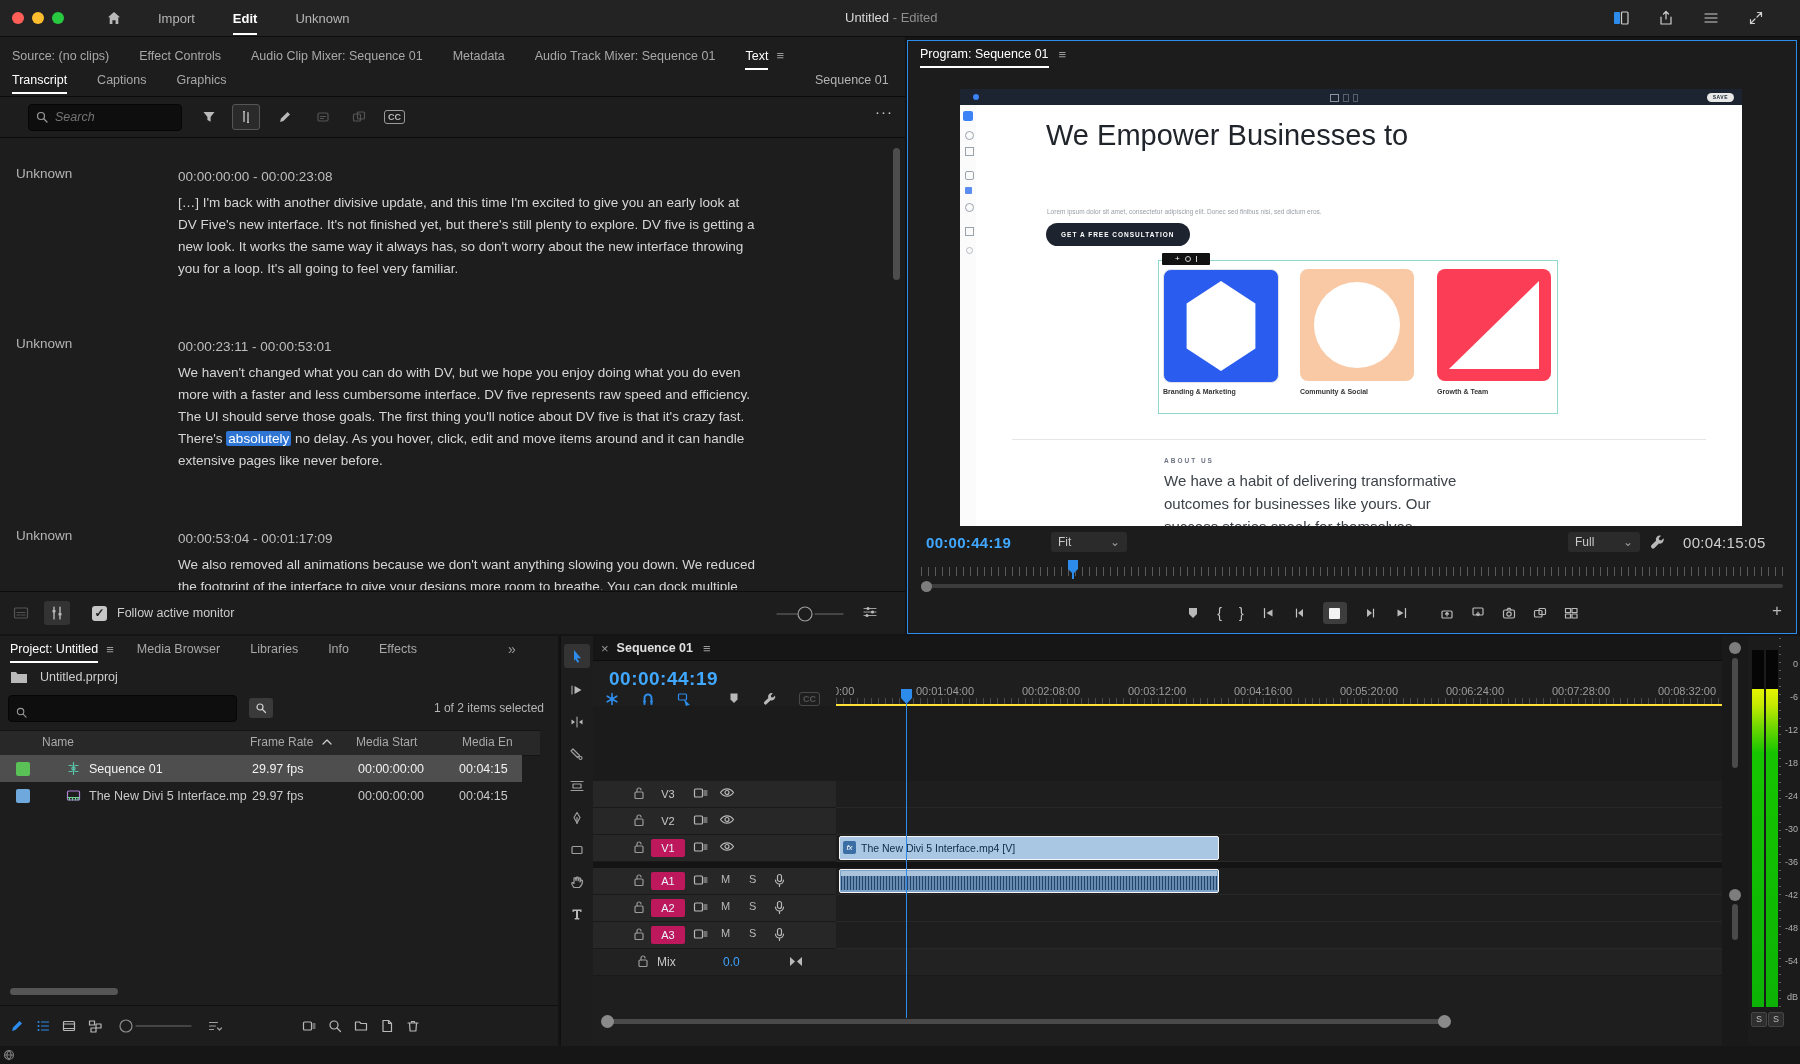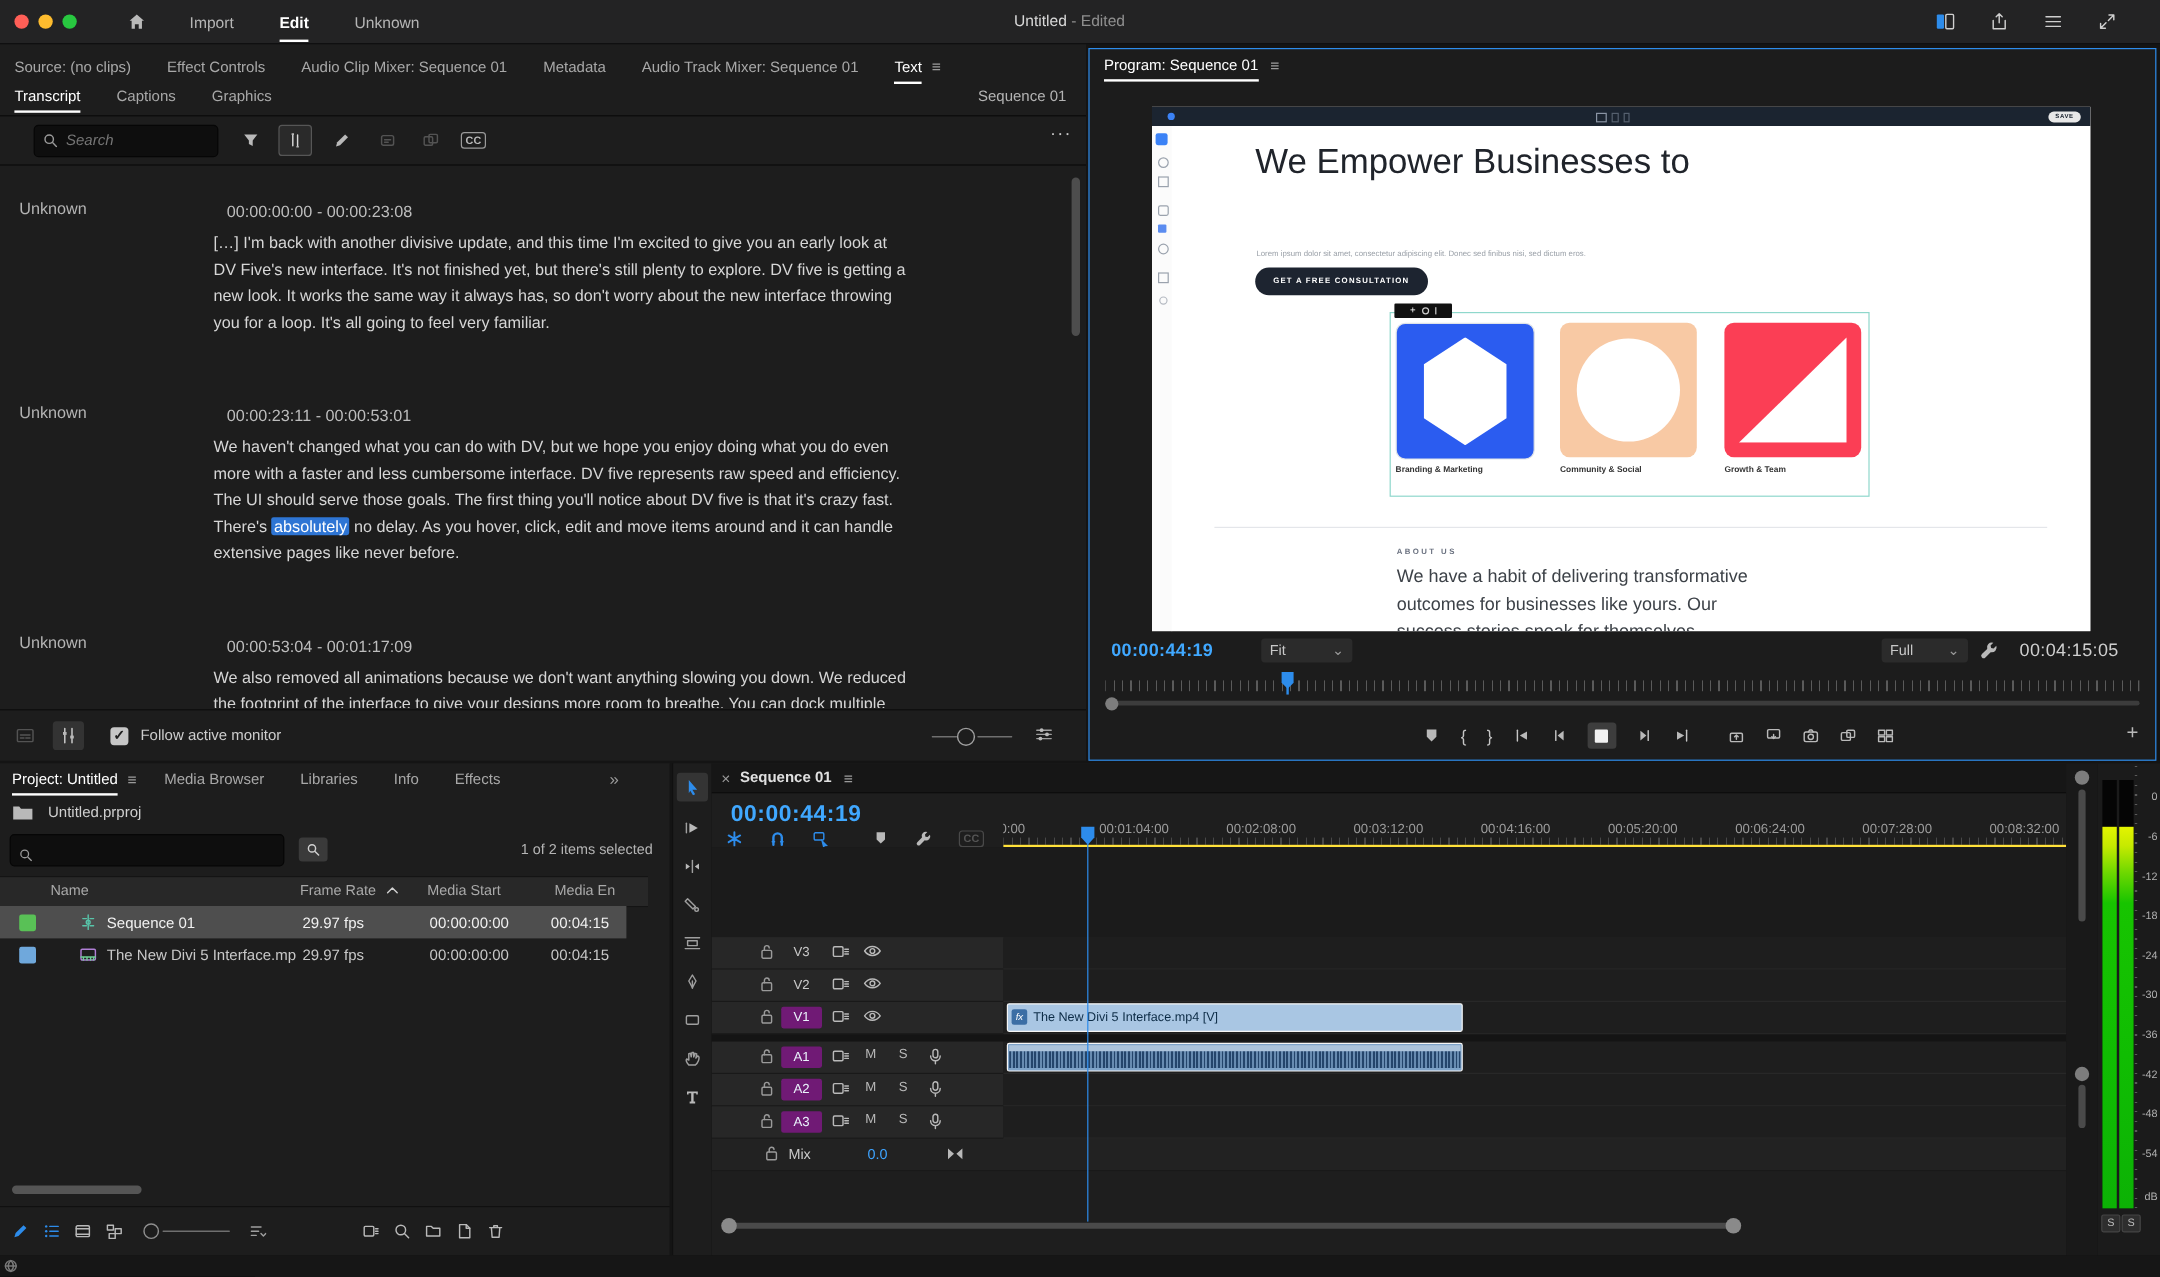--- a/index.html
+++ b/index.html
@@ -22,21 +22,21 @@
   .tb-tab.on:after{content:"";position:absolute;left:0;right:0;bottom:-9px;height:2px;background:#fff;}
   
   .ptab{color:#a8a8a8;font-size:12.5px;margin-right:30px;position:relative;white-space:nowrap;}
   .ptab.on{color:#fff;}
   .ptab.on:after{content:"";position:absolute;left:0;right:0;bottom:-7px;height:2px;background:#fff;}
   .menu-g{color:#9a9a9a;font-size:13px;letter-spacing:-1px;}
   
   .entry{display:flex;margin-bottom:56px;}
   .speaker{width:162px;padding-left:16px;color:#b4b4b4;font-size:13.5px;flex:none;}
   .ebody{width:580px;font-size:13.5px;line-height:22px;color:#d6d6d6;}
-  .etime{color:#bdbdbd;margin-bottom:4px;margin-left:11px;}
+  .etime{color:#bdbdbd;margin-bottom:4px;}
   .hl{background:#2e75d4;color:#fff;padding:0 2px;border-radius:2px;}
   .hl:empty{display:none;}
   .srch{background:#0e0e0e;border:1px solid #060606;border-radius:4px;color:#cfcfcf;
         font-style:italic;font-size:12.5px;outline:none;padding:0 6px 0 26px;height:25px;width:120px;
         font-family:"Liberation Sans",sans-serif;}
   .ck{width:15px;height:15px;background:#c6c6c6;border-radius:3px;color:#1d1d1d;font-size:12px;
       font-weight:bold;text-align:center;line-height:15px;}
   
   .pm{left:907px;top:40px;width:890px;height:594px;background:#1c1c1c;border:1px solid #2d8ceb;box-sizing:border-box;}
   .pm-time{color:#40a8ff;font-size:15px;font-weight:bold;letter-spacing:.3px;}
@@ -50,21 +50,21 @@
   
   .colhdr{color:#a9a9a9;font-size:12px;}
   .prow{position:absolute;left:0;width:522px;height:27px;display:flex;align-items:center;font-size:12.5px;}
   .sw{width:14px;height:14px;border-radius:2px;margin-left:16px;flex:none;}
   
   .tl-time{color:#40a8ff;font-size:19px;font-weight:bold;letter-spacing:.5px;}
   .trow-h{position:absolute;left:0;width:243px;height:26px;background:#272727;border-bottom:1px solid #191919;}
   .trow-c{position:absolute;left:243px;right:0;height:26px;background:#1e1e1e;border-bottom:1px solid #282828;}
   .tname{position:absolute;left:58px;top:4px;width:34px;height:18px;border-radius:2px;color:#c9c9c9;
          font-size:11px;display:flex;align-items:center;justify-content:center;}
-  .tname.on{background:#701a75;color:#eaf4fc;}
+  .tname.on{background:#be185d;color:#eaf4fc;}
   .msbtn{position:absolute;top:5px;color:#b9b9b9;font-size:11px;}
   .rlab{position:absolute;top:5px;font-size:11px;color:#9c9c9c;transform:translateX(-50%);white-space:nowrap;}
   .clip{position:absolute;border:1px solid #f5f5f5;box-sizing:border-box;border-radius:2px;}
   
   .mlab{position:absolute;right:0;font-size:9px;color:#b0b0b0;transform:translateY(-50%);}
   .mbar{position:absolute;top:14px;width:12px;height:357px;background:#050505;}
   .mfill{position:absolute;left:0;right:0;top:11%;bottom:0;
      background:linear-gradient(to bottom,#e4f400 0%,#c6ea00 5%,#6ed800 12%,#17c400 20%,#10bd02 60%,#0cb205 100%);}
   .sbtn{position:absolute;width:14px;height:13px;background:#2e2e2e;border:1px solid #454545;border-radius:2px;
         color:#bbb;font-size:9px;text-align:center;line-height:13px;}

